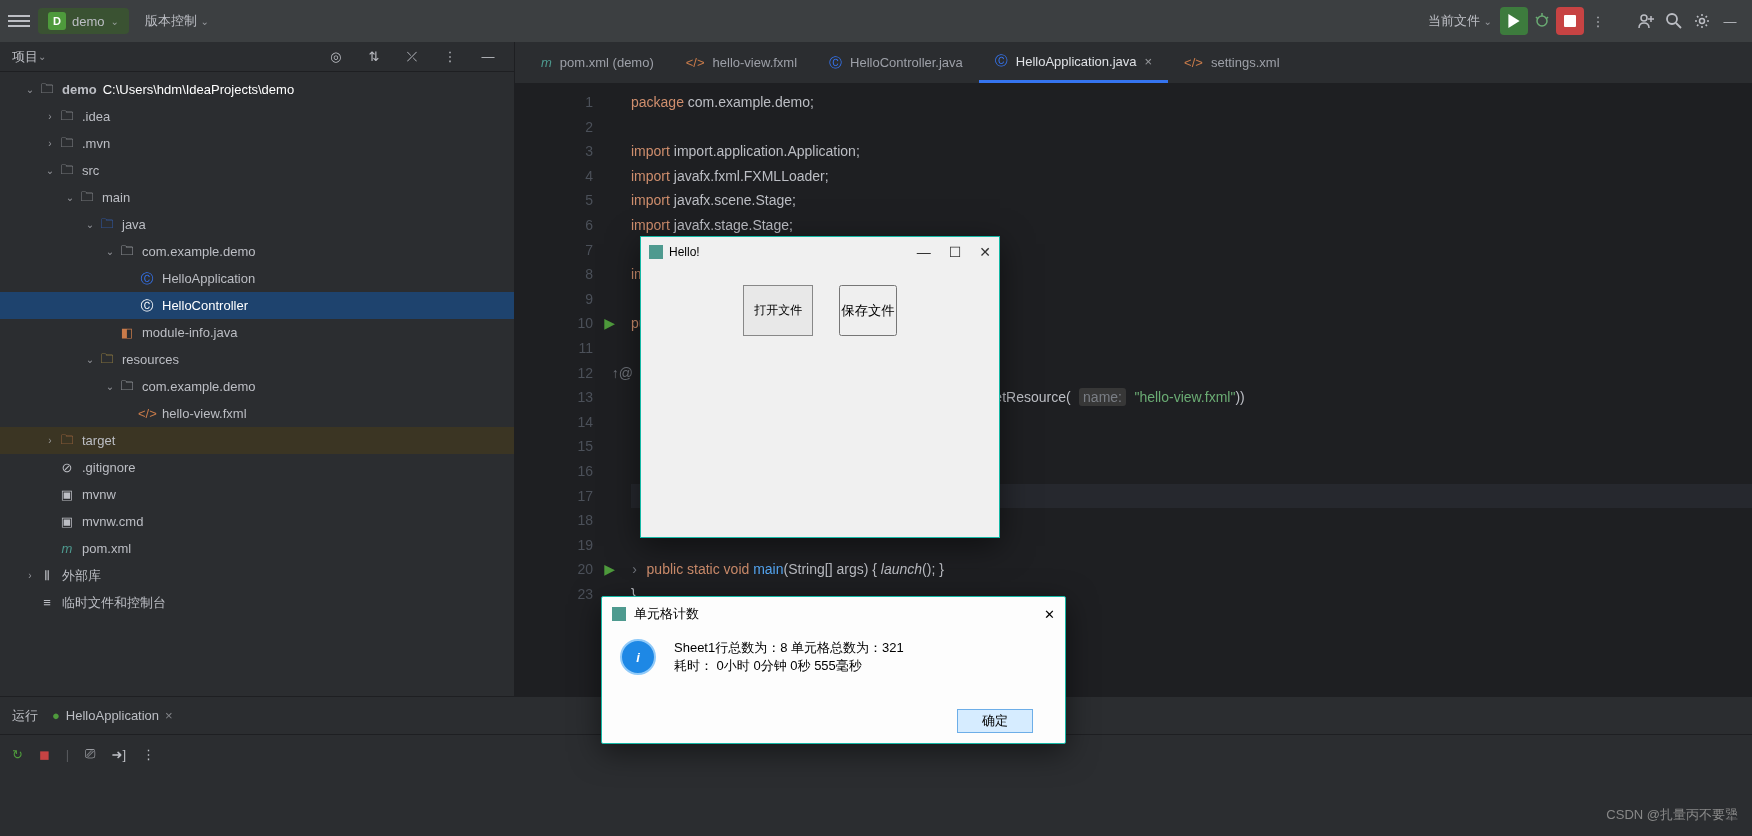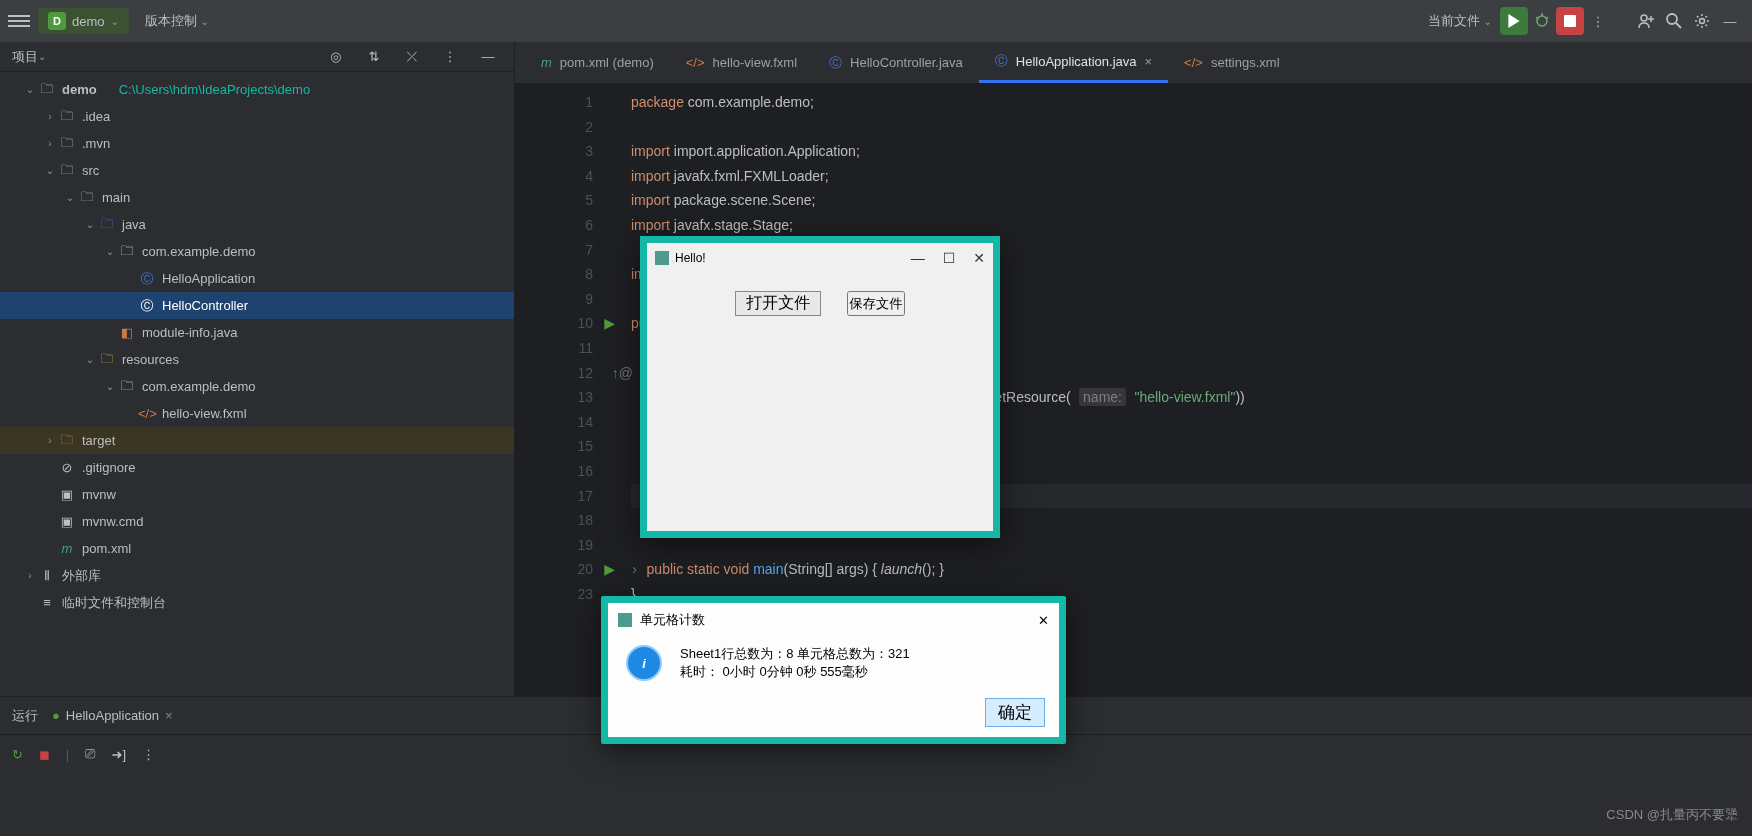--- a/index.html
+++ b/index.html
@@ -18,21 +18,21 @@
 .main-area{display:flex;height:calc(100% - 42px - 140px)}
 .sidebar{width:515px;background:#2b2d30;border-right:1px solid #1e1f22;display:flex;flex-direction:column}
 .proj-hdr{height:30px;display:flex;align-items:center;padding:0 12px;border-bottom:1px solid #1e1f22}
 .proj-hdr-icons{margin-left:auto;display:flex;gap:10px}
 .tree{flex:1;overflow:auto;padding:4px 0}
 .tree-row{height:27px;display:flex;align-items:center;padding-left:0;cursor:pointer;white-space:nowrap}
 .tree-row.sel{background:#1e436e;color:#fff}
 .tree-row.hl{background:#3b3523}
 .tree-arrow{width:16px;font-size:10px;text-align:center;opacity:.7}
 .tree-icon{width:18px;margin-right:6px;text-align:center}
-.dim{color:#14b8a6;margin-left:22px}
+.dim{color:#ffffff;margin-left:6px}
 .editor-area{flex:1;display:flex;flex-direction:column;background:#1e1f22}
 .tabs{height:42px;display:flex;align-items:stretch;background:#2b2d30;border-bottom:1px solid #1e1f22;padding-left:10px}
 .tab{display:flex;align-items:center;padding:0 16px;gap:8px;cursor:pointer;color:#9da0a8}
 .tab.active{border-bottom:3px solid #3574f0;color:#dfe1e5}
 .tab-close{font-size:13px;opacity:.6}
 .editor{flex:1;display:flex;overflow:hidden;position:relative}
 .gutter{width:86px;background:#1e1f22;text-align:right;padding:6px 8px 0 0;color:#4b5059;font-family:Consolas,monospace;font-size:14px;line-height:24.6px}
 .gutter-line{position:relative;height:24.6px}
 .run-gutter{position:absolute;right:-22px;color:#4e9a3c}
 .anno-gutter{position:absolute;right:-40px;color:#6f737a}
@@ -41,31 +41,31 @@
 .str{color:#6aab73}
 .num{color:#2aacb8}
 .fn{color:#56a8f5}
 .param{background:#373737;padding:1px 4px;border-radius:3px;color:#7a7e85}
 .curline{background:#26282e;display:inline-block;width:100%}
 .run-panel{position:absolute;bottom:0;left:0;right:0;height:140px;background:#2b2d30;border-top:1px solid #1e1f22}
 .run-tabs{height:38px;display:flex;align-items:center;padding:0 12px;gap:14px;border-bottom:1px solid #1e1f22}
 .run-tabs .rtab{display:flex;align-items:center;gap:6px;cursor:pointer}
 .run-toolbar{height:38px;display:flex;align-items:center;padding:0 12px;gap:16px}
 
-.win{position:absolute;background:#f0f0f0;color:#000;border:7px solid #14b8a6;box-shadow:0 8px 30px rgba(0,0,0,.5)}
+.win{position:absolute;background:#f0f0f0;color:#000;border:1px solid #14b8a6;box-shadow:0 8px 30px rgba(0,0,0,.5)}
 .win-hello{left:640px;top:236px;width:360px;height:302px}
 .win-title{height:30px;display:flex;align-items:center;padding:0 8px;gap:6px;font-size:12px}
 .win-ctrl{margin-left:auto;display:flex;gap:18px;font-size:14px;color:#333}
 .win-body{padding:18px 0;display:flex;justify-content:center;gap:26px}
-.win-btn{padding:1px 10px;border:1px solid #888;background:#e8e8e8;font-size:16px;cursor:pointer}
+.win-btn{padding:16px 10px;border:1px solid #888;background:#e8e8e8;font-size:12px;cursor:pointer}
 .win-dlg{left:601px;top:596px;width:465px;height:148px;background:#fdfdfd;border-radius:2px}
 .dlg-title{height:34px;display:flex;align-items:center;padding:0 10px;gap:8px;font-size:13px}
 .dlg-body{display:flex;padding:8px 18px;gap:18px;font-size:13px}
 .info-icon{width:36px;height:36px;border-radius:50%;background:#1e88e5;border:2px solid #90caf9;display:flex;align-items:center;justify-content:center;color:#fff;font-style:italic;font-weight:bold;flex-shrink:0}
-.dlg-ok{position:absolute;right:14px;bottom:10px;padding:2px 12px;border:1px solid #6daee8;background:#d6ecff;font-size:17px;cursor:pointer}
+.dlg-ok{position:absolute;right:32px;bottom:10px;padding:2px 24px;border:1px solid #6daee8;background:#d6ecff;font-size:13px;cursor:pointer}
 .watermark{position:absolute;right:14px;bottom:12px;color:#888;font-size:13px}
 .fi-folder{color:#b0b3b8}
 .fi-folder-o{color:#ced0d6}
 .fi-xml{color:#c97b4a}
 .fi-c{color:#3574f0}
 svg{display:block}
 </style>
 </head>
 <body>
 
@@ -288,21 +288,21 @@
         <div class="gutter-line">17</div>
         <div class="gutter-line">18</div>
         <div class="gutter-line">19</div>
         <div class="gutter-line"><span>20</span><span class="run-gutter">▶</span><span class="anno-gutter" style="right:-44px" data120="" ws-interactable="false">›</span></div>
         <div class="gutter-line">23</div>
       </div>
       <div class="code"><span class="kw">package</span><span> com.example.demo;</span>
 <span></span>
 <span class="kw">import</span><span> import.application.Application;</span>
 <span class="kw">import</span><span> javafx.fxml.FXMLLoader;</span>
-<span class="kw">import</span><span> package.scene.Scene;</span>
+<span class="kw">import</span><span> javafx.scene.Stage;</span>
 <span class="kw">import</span><span> javafx.stage.Stage;</span>
 <span></span>
 <span class="kw">imp</span>
 <span></span>
 <span class="kw">pub</span><span>                                        </span><span>cation {</span>
 <span></span>
 <span>                                               </span><span>OException {</span>
 <span>                                                 </span><span>der(HelloApplication.</span><span class="kw">class</span><span>.getResource(</span> <span class="param">name:</span> <span class="str">"hello-view.fxml"</span><span>))</span>
 <span>                                                 </span><span>load(),  </span><span class="param">v:</span> <span class="num">320</span><span>,  </span><span class="param">v1:</span> <span class="num">240</span><span>);</span>
 <span></span>

